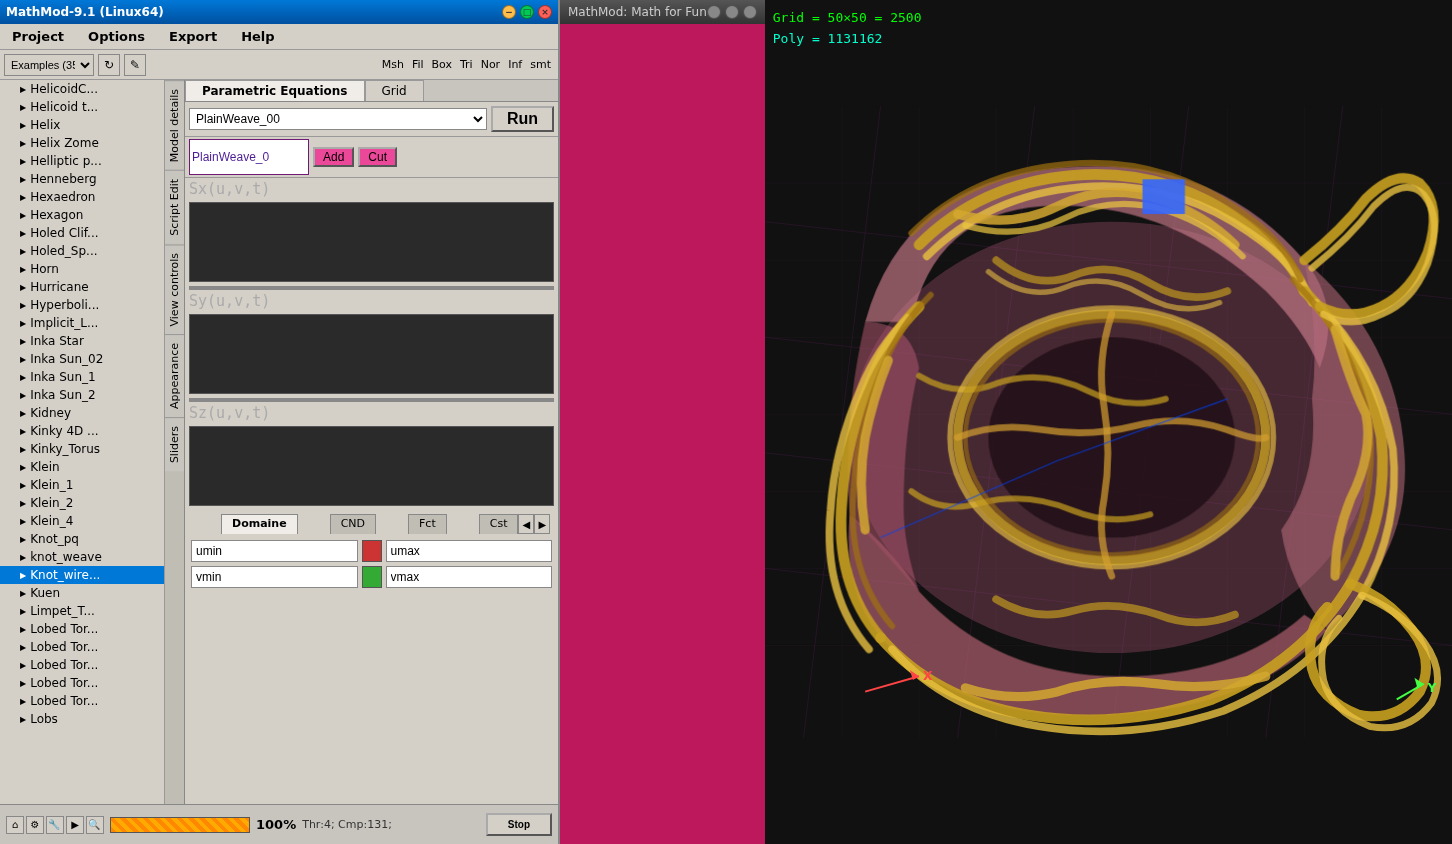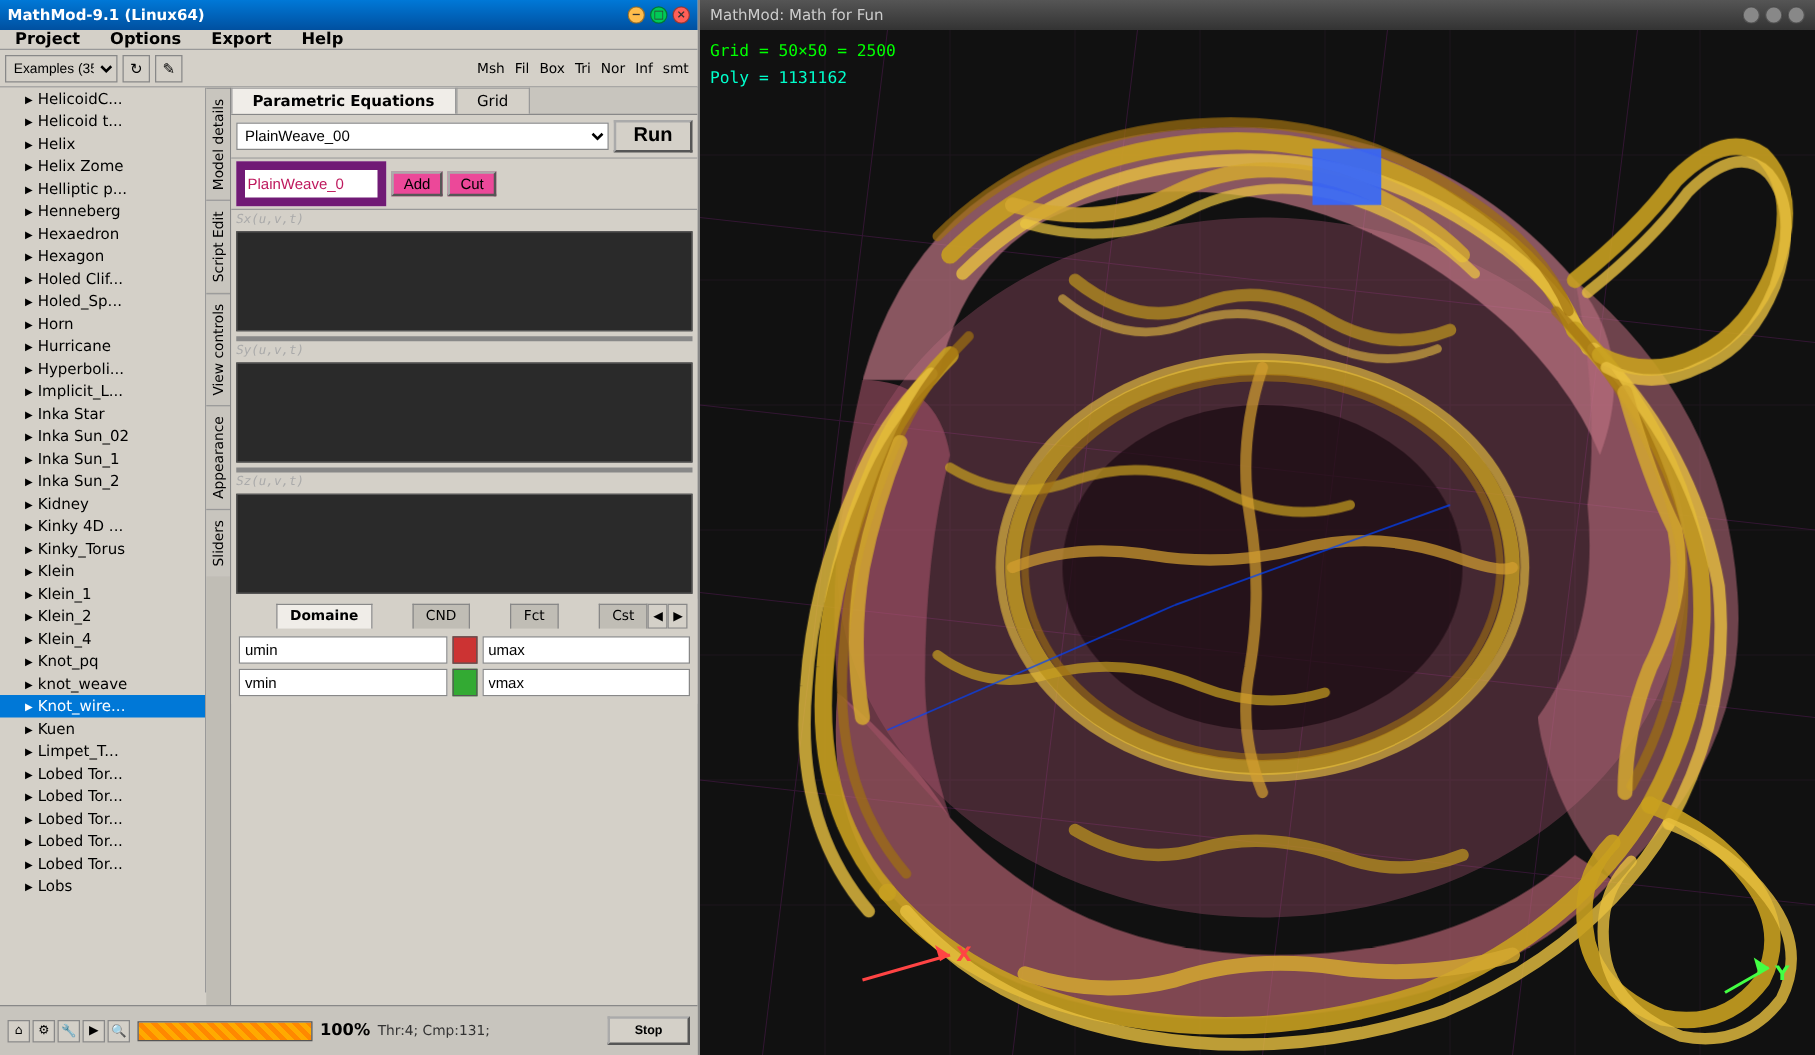--- a/index.html
+++ b/index.html
@@ -55,21 +55,21 @@
       color: #333;
       font-weight: bold;
     }
     .btn-min { background: #ffbd4c; }
     .btn-max { background: #00ca56; }
     .btn-close { background: #ff5f57; }
 
     
     .menu-bar {
       background: #d4d0c8;
-      height: 16px;
+      height: 26px;
       display: flex;
       align-items: center;
       padding: 0 4px;
       border-bottom: 1px solid #999;
       gap: 8px;
     }
     .menu-item {
       padding: 2px 8px;
       cursor: pointer;
       font-size: 13px;
@@ -241,24 +241,24 @@
       display: flex;
       align-items: center;
       padding: 2px 4px;
       gap: 4px;
       background: #d4d0c8;
       border-bottom: 1px solid #999;
     }
     .formula-name-input {
       width: 120px;
       height: 36px;
-      border: 7px solid #701a75;
+      border: 1px solid #701a75;
       font-size: 12px;
       padding: 0 2px;
-      color: #be185d;
+      color: #4c1d95;
       background: #fff;
     }
     .small-btn {
       background: #ec4899;
       border: 2px outset #aaa;
       padding: 1px 8px;
       cursor: pointer;
       font-size: 12px;
       color: #000;
     }
@@ -269,24 +269,23 @@
       font-family: monospace;
       font-size: 12px;
       padding: 4px;
       margin: 4px;
       border: 1px solid #555;
       min-height: 80px;
       position: relative;
     }
     .equation-label {
       color: #aaa;
-      font-size: 10px;
+      font-size: 15px;
       padding: 2px 4px 0 4px;
       font-family: monospace;
-      font-style: italic;
     }
     .resize-handle {
       height: 4px;
       background: #888;
       cursor: ns-resize;
       margin: 0 4px;
     }
 
     .domain-tabs {
       display: flex;
@@ -404,23 +403,22 @@
       font-size: 10px;
       color: #000;
       font-weight: bold;
     }
 
     
     #right-panel {
       flex: 1;
       background: #be185d;
       display: flex;
-      flex-direction: column;
+      flex-direction: row;
       position: relative;
-      border-radius: 31px;
     }
     .right-title-bar {
       background: linear-gradient(to bottom, #555, #333);
       color: #ccc;
       height: 24px;
       display: flex;
       align-items: center;
       justify-content: space-between;
       padding: 0 8px;
       font-size: 12px;

